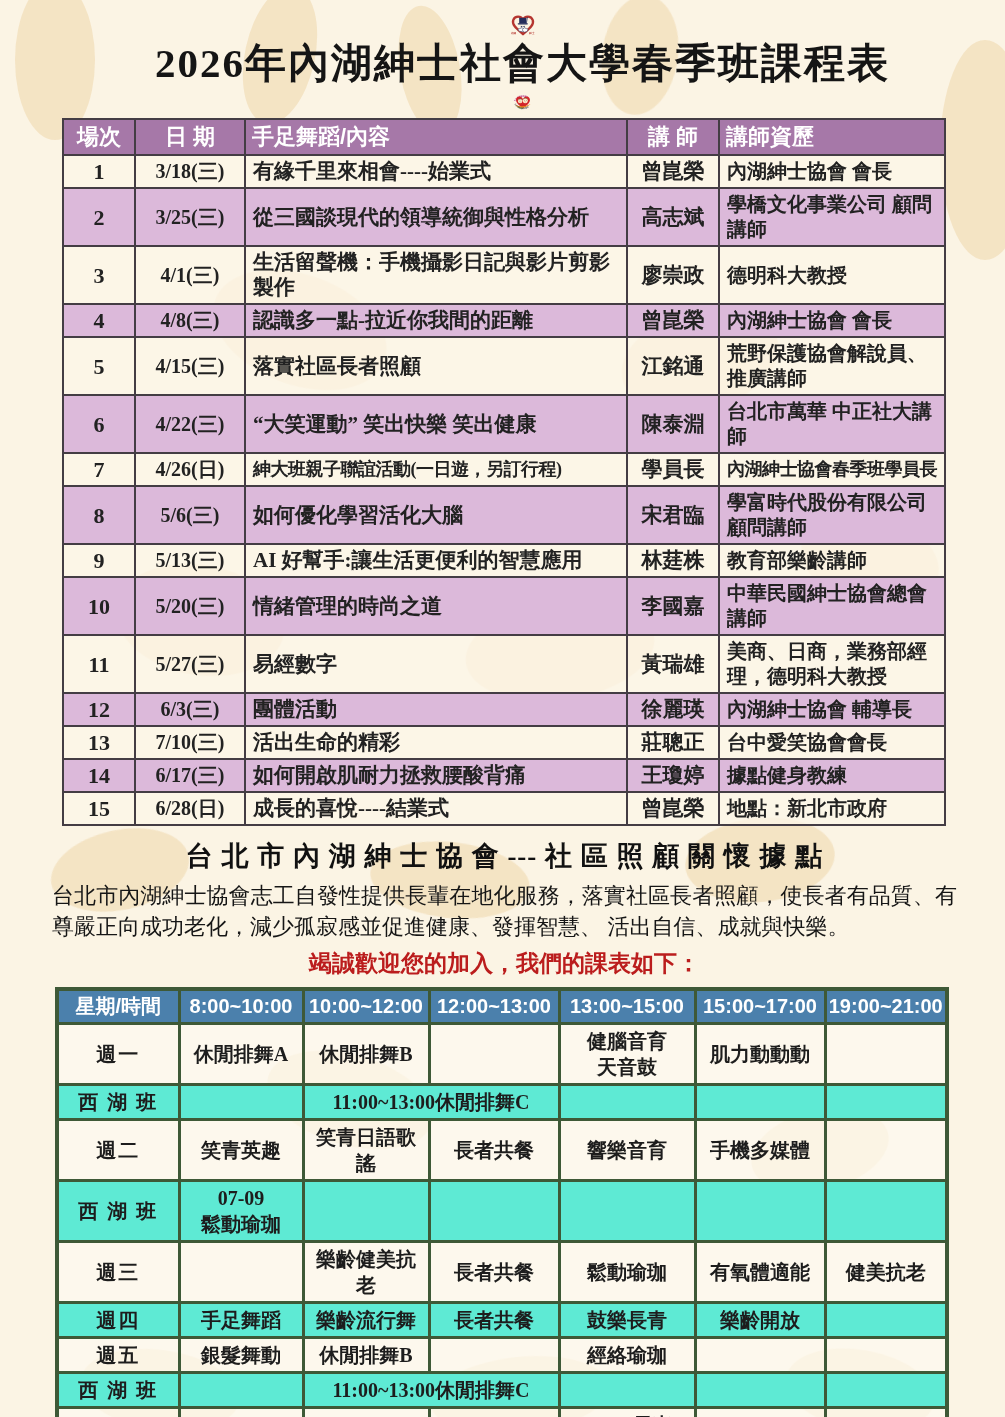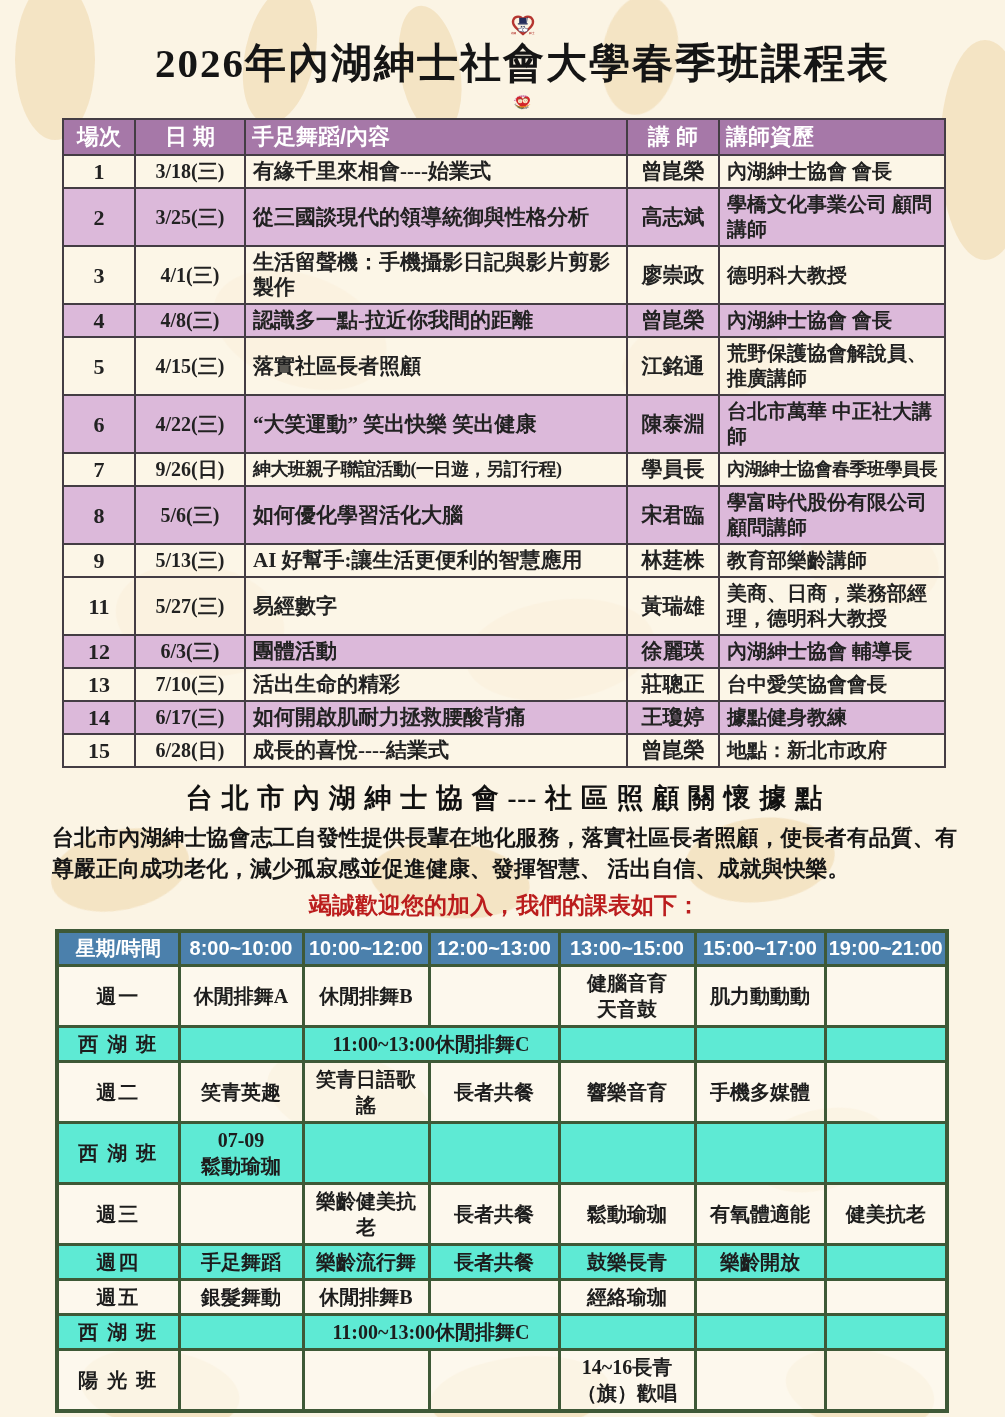--- a/index.html
+++ b/index.html
@@ -40,21 +40,21 @@
   .course-table td.topic{ text-align:left; }
   .course-table td.cred { text-align:left; font-size:20px; }
   .course-table td.fit  { font-size:18px; white-space:nowrap; letter-spacing:-0.5px; }
   tr.cream td { background:rgba(252,246,232,0.78); }
   tr.pink  td { background:#dcb9da; }
 
   
   .middle { padding:10px 48px 0 52px; }
   .middle-heading { text-align:center; font-size:27px; font-weight:bold; color:#111;
      font-family:"Liberation Serif", serif; letter-spacing:1px; margin:2px 0 6px 0; white-space:nowrap;}
-  .middle-par { font-size:22px; font-weight:bold; color:#161616; line-height:31px;
+  .middle-par { font-size:22px; font-weight:normal; color:#161616; line-height:31px;
      text-align:justify; font-family:"Liberation Serif", serif; }
   .invite { text-align:center; color:#bb1d1d; font-size:23px; font-weight:bold;
      margin:6px 0 8px 0; font-family:"Liberation Serif", serif; }
 
   
   .schedule-table { margin:2px 0 0 55px; width:890px; table-layout:fixed;
      border:4px solid #3e5937; }
   .schedule-table th, .schedule-table td { border:3px solid #3e5937; }
   .schedule-table thead th { background:#4b80ac; color:#fff; font-weight:bold;
      font-size:20px; height:34px; text-align:center; padding:2px 1px; white-space:nowrap; }
@@ -201,38 +201,45 @@
           </tr>
           <tr class="pink">
             <td class="no">6</td>
             <td class="date">4/22(三)</td>
             <td class="topic">“大笑運動” 笑出快樂 笑出健康</td>
             <td class="lect">陳泰淵</td>
             <td class="cred">台北市萬華 中正社大講師</td>
           </tr>
           <tr class="cream">
             <td class="no">7</td>
-            <td class="date">9/26(日)</td>
+            <td class="date">4/26(日)</td>
             <td class="topic fit">紳大班親子聯誼活動(一日遊，另訂行程)</td>
             <td class="lect">學員長</td>
             <td class="cred fit">內湖紳士協會春季班學員長</td>
           </tr>
           <tr class="pink">
             <td class="no">8</td>
             <td class="date">5/6(三)</td>
             <td class="topic">如何優化學習活化大腦</td>
             <td class="lect">宋君臨</td>
             <td class="cred">學富時代股份有限公司 顧問講師</td>
           </tr>
           <tr class="cream">
             <td class="no">9</td>
             <td class="date">5/13(三)</td>
             <td class="topic">AI 好幫手:讓生活更便利的智慧應用</td>
             <td class="lect">林莛株</td>
             <td class="cred">教育部樂齡講師</td>
+          </tr>
+          <tr class="pink">
+            <td class="no">10</td>
+            <td class="date">5/20(三)</td>
+            <td class="topic">情緒管理的時尚之道</td>
+            <td class="lect">李國嘉</td>
+            <td class="cred">中華民國紳士協會總會講師</td>
           </tr>
           <tr class="cream">
             <td class="no">11</td>
             <td class="date">5/27(三)</td>
             <td class="topic">易經數字</td>
             <td class="lect">黃瑞雄</td>
             <td class="cred">美商、日商，業務部經理，德明科大教授</td>
           </tr>
           <tr class="pink">
             <td class="no">12</td>

